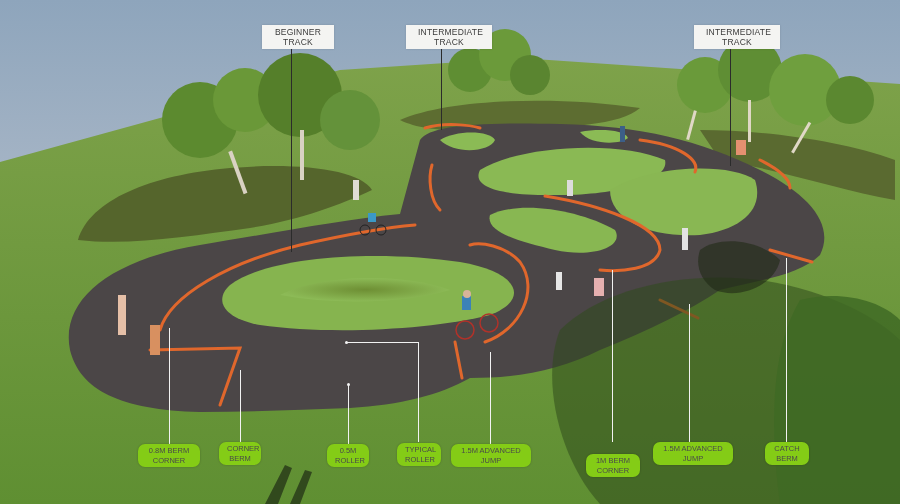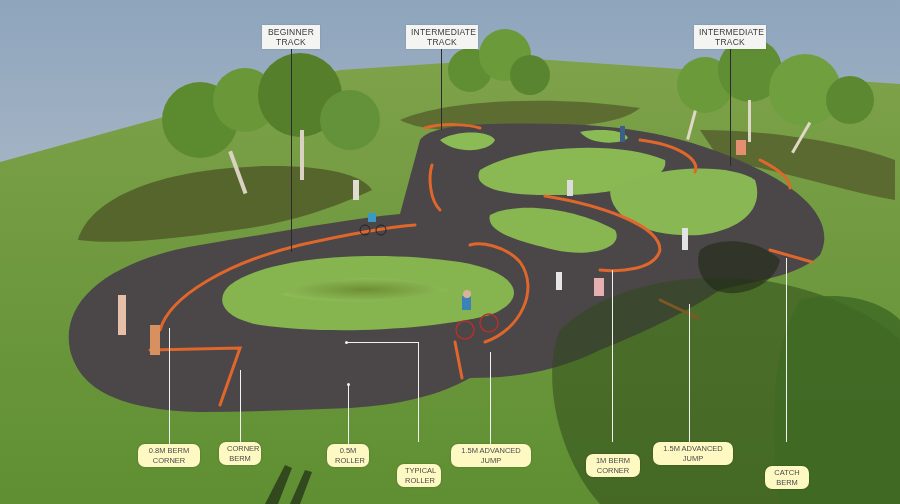--- a/index.html
+++ b/index.html
@@ -1,24 +1,24 @@
 <!DOCTYPE html>
 <html><head>
   <meta charset="utf-8">
   <style>
     html, body { margin: 0; padding: 0; }
     body { width: 900px; height: 504px; overflow: hidden; position: relative; background: #a9b9c8; font-family: "Liberation Sans", sans-serif; }
     #scene { position: absolute; left: 0; top: 0; width: 900px; height: 504px; }
     .top-label {
       position: absolute; background: #f4f4f2; color: #3a3a3a;
       font-size: 8.5px; line-height: 10px; text-align: center; letter-spacing: 0.2px;
-      padding: 2px 5px; white-space: pre-line; box-shadow: 0 0 2px rgba(0,0,0,0.15);
+      padding: 2px 12px; white-space: pre-line; box-shadow: 0 0 2px rgba(0,0,0,0.15);
     }
     .bottom-label {
-      position: absolute; background: #fef9c3; color: #4a4a4a;
+      position: absolute; background: #84cc16; color: #4a4a4a;
       font-size: 7.5px; line-height: 9.5px; text-align: center;
       padding: 2px 8px; border-radius: 7px; white-space: pre-line;
       box-shadow: 0 0 2px rgba(0,0,0,0.25);
     }
     .leader { position: absolute; width: 1px; }
     .leader.dark { background: #2b2b2b; }
     .leader.light { background: #f2f2f2; }
     .hleader { position: absolute; height: 1px; background: #f2f2f2; }
     .dot { position: absolute; width: 3px; height: 3px; border-radius: 50%; background: #f2f2f2; }
   </style>
@@ -148,22 +148,22 @@
 TRACK</div>
 <div class="top-label" style="left:694px; top:25px; width:62px;">INTERMEDIATE
 TRACK</div>
 
 <div class="bottom-label" style="left:138px; top:444px; width:46px;">0.8M BERM
 CORNER</div>
 <div class="bottom-label" style="left:219px; top:442px; width:26px;">CORNER
 BERM</div>
 <div class="bottom-label" style="left:327px; top:444px; width:26px;">0.5M
 ROLLER</div>
-<div class="bottom-label" style="left:397px; top:464px; width:28px;">TYPICAL
+<div class="bottom-label" style="left:397px; top:443px; width:28px;">TYPICAL
 ROLLER</div>
 <div class="bottom-label" style="left:451px; top:444px; width:64px;">1.5M ADVANCED
 JUMP</div>
 <div class="bottom-label" style="left:586px; top:454px; width:38px;">1M BERM
 CORNER</div>
 <div class="bottom-label" style="left:653px; top:442px; width:64px;">1.5M ADVANCED
 JUMP</div>
-<div class="bottom-label" style="left:765px; top:442px; width:28px;margin-top:24px;">CATCH
+<div class="bottom-label" style="left:765px; top:442px; width:28px;">CATCH
 BERM</div>
 
 </body></html>

